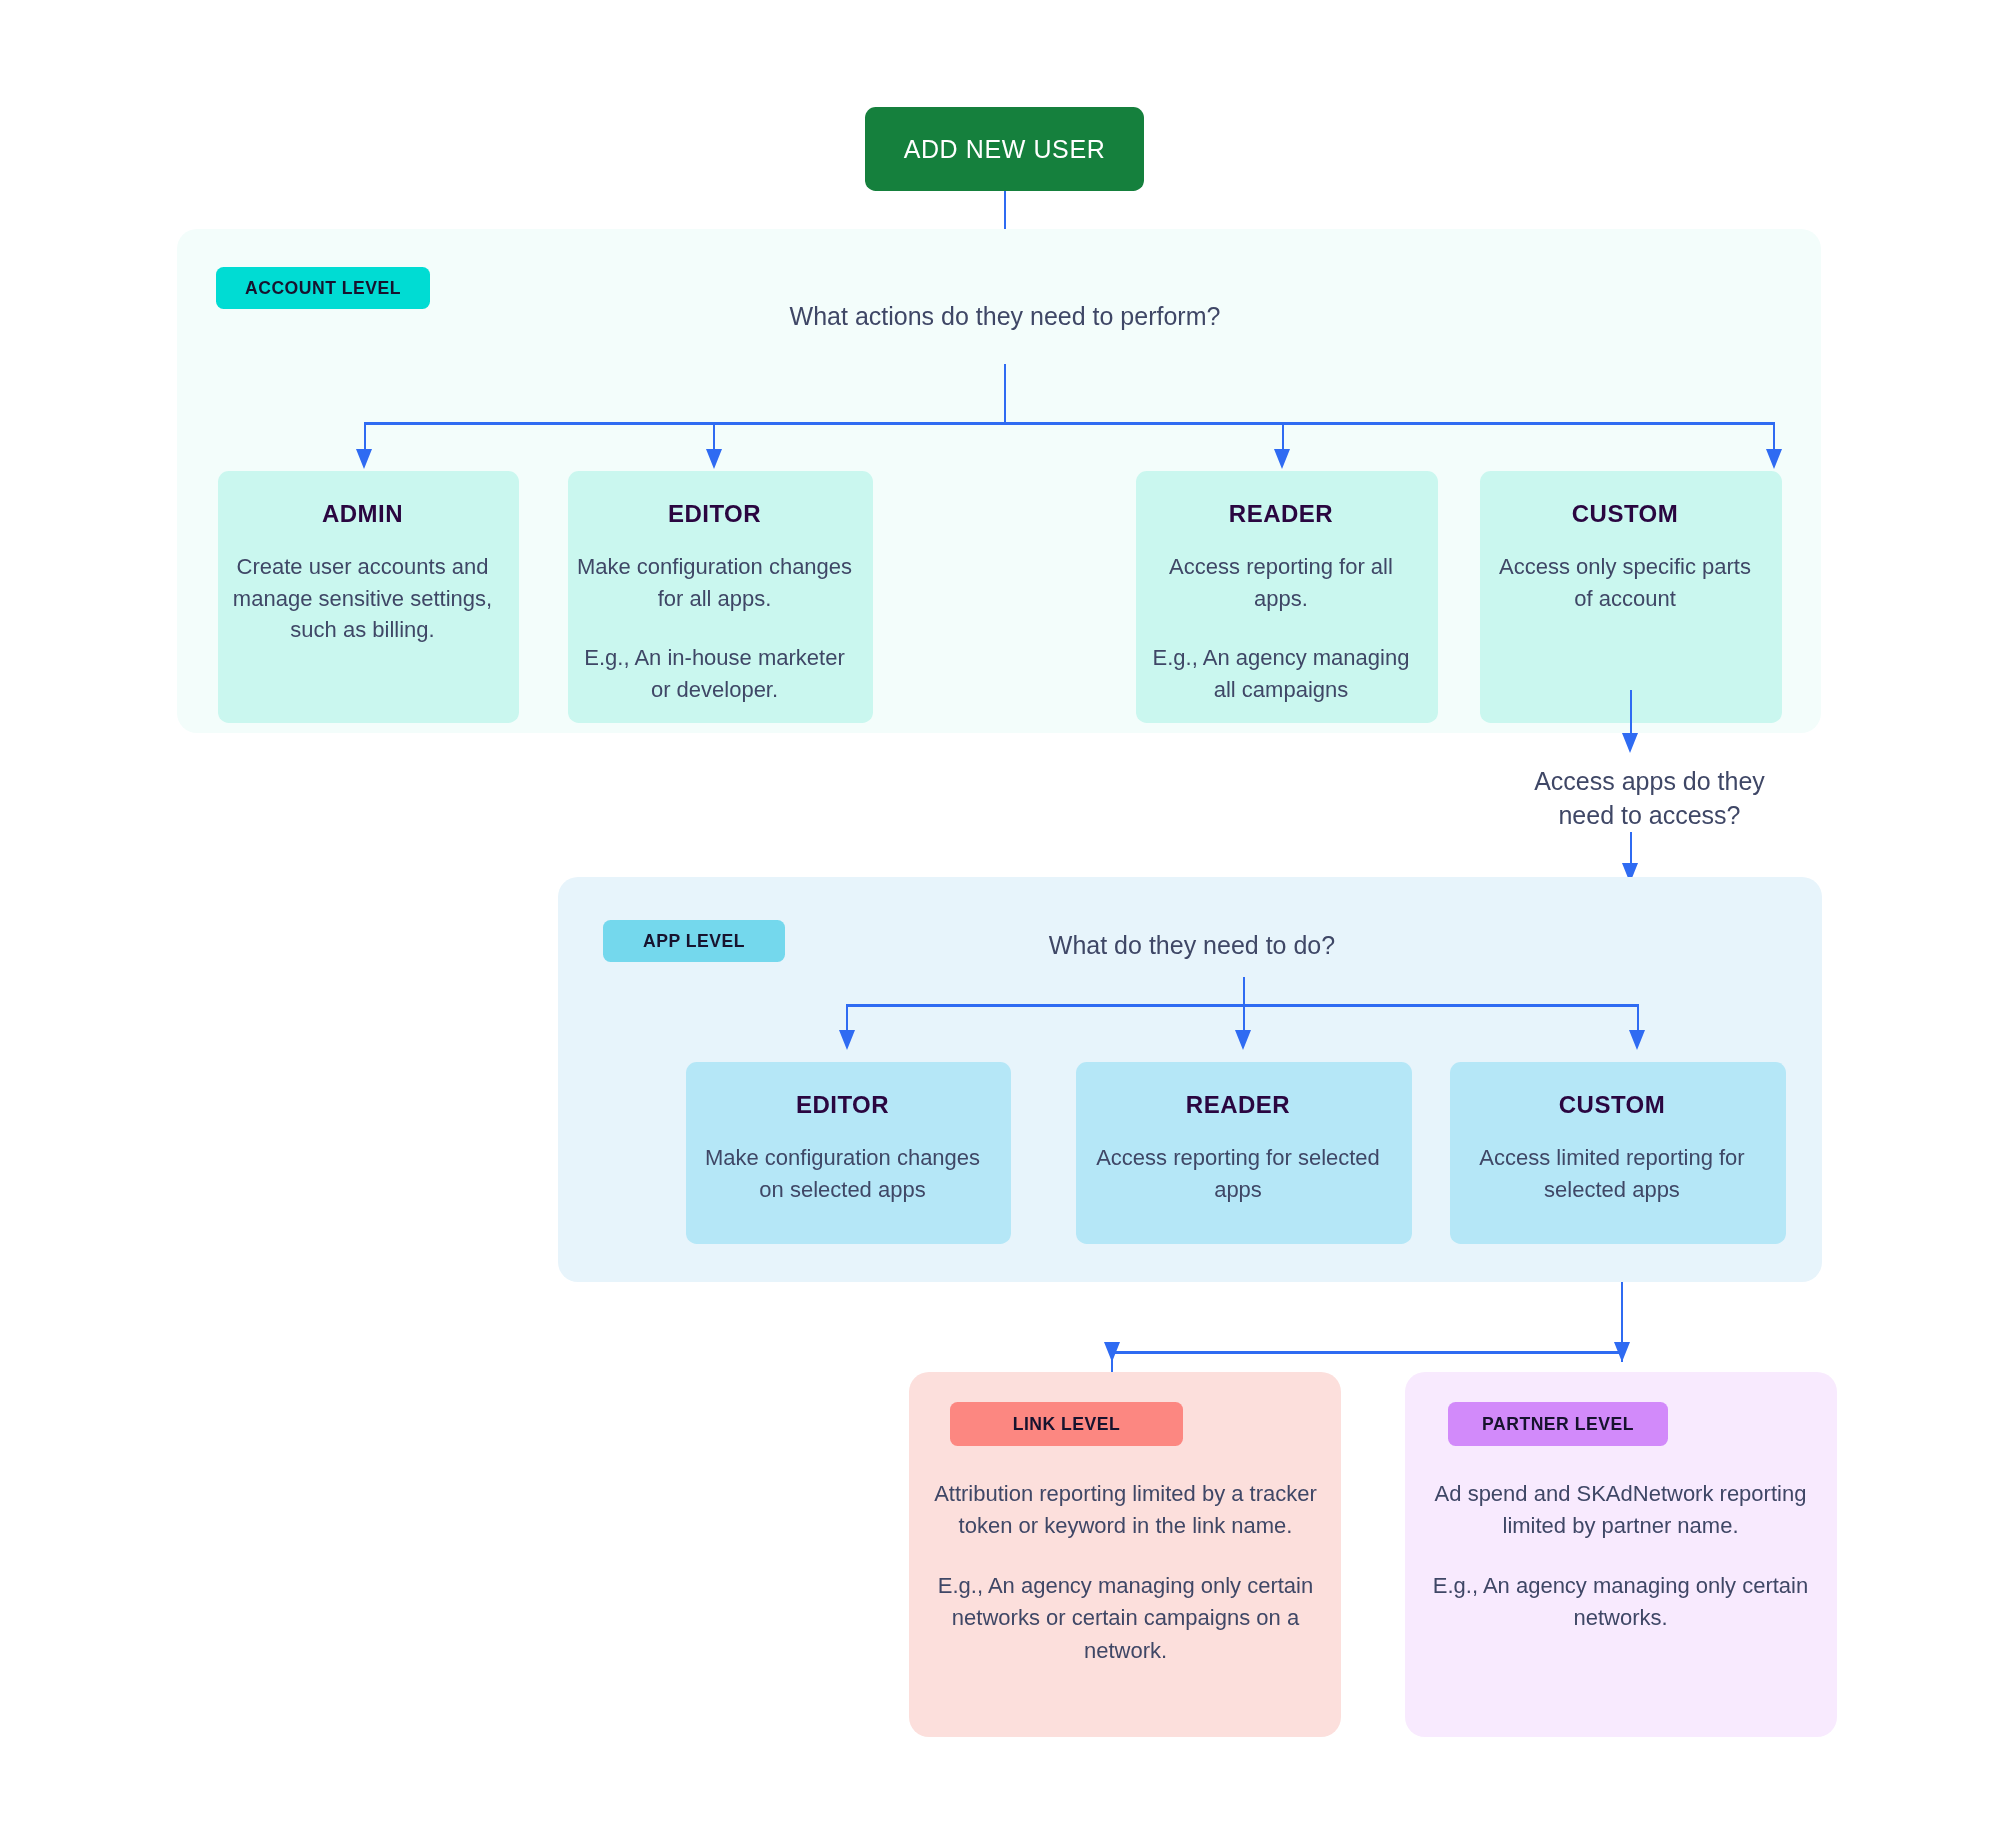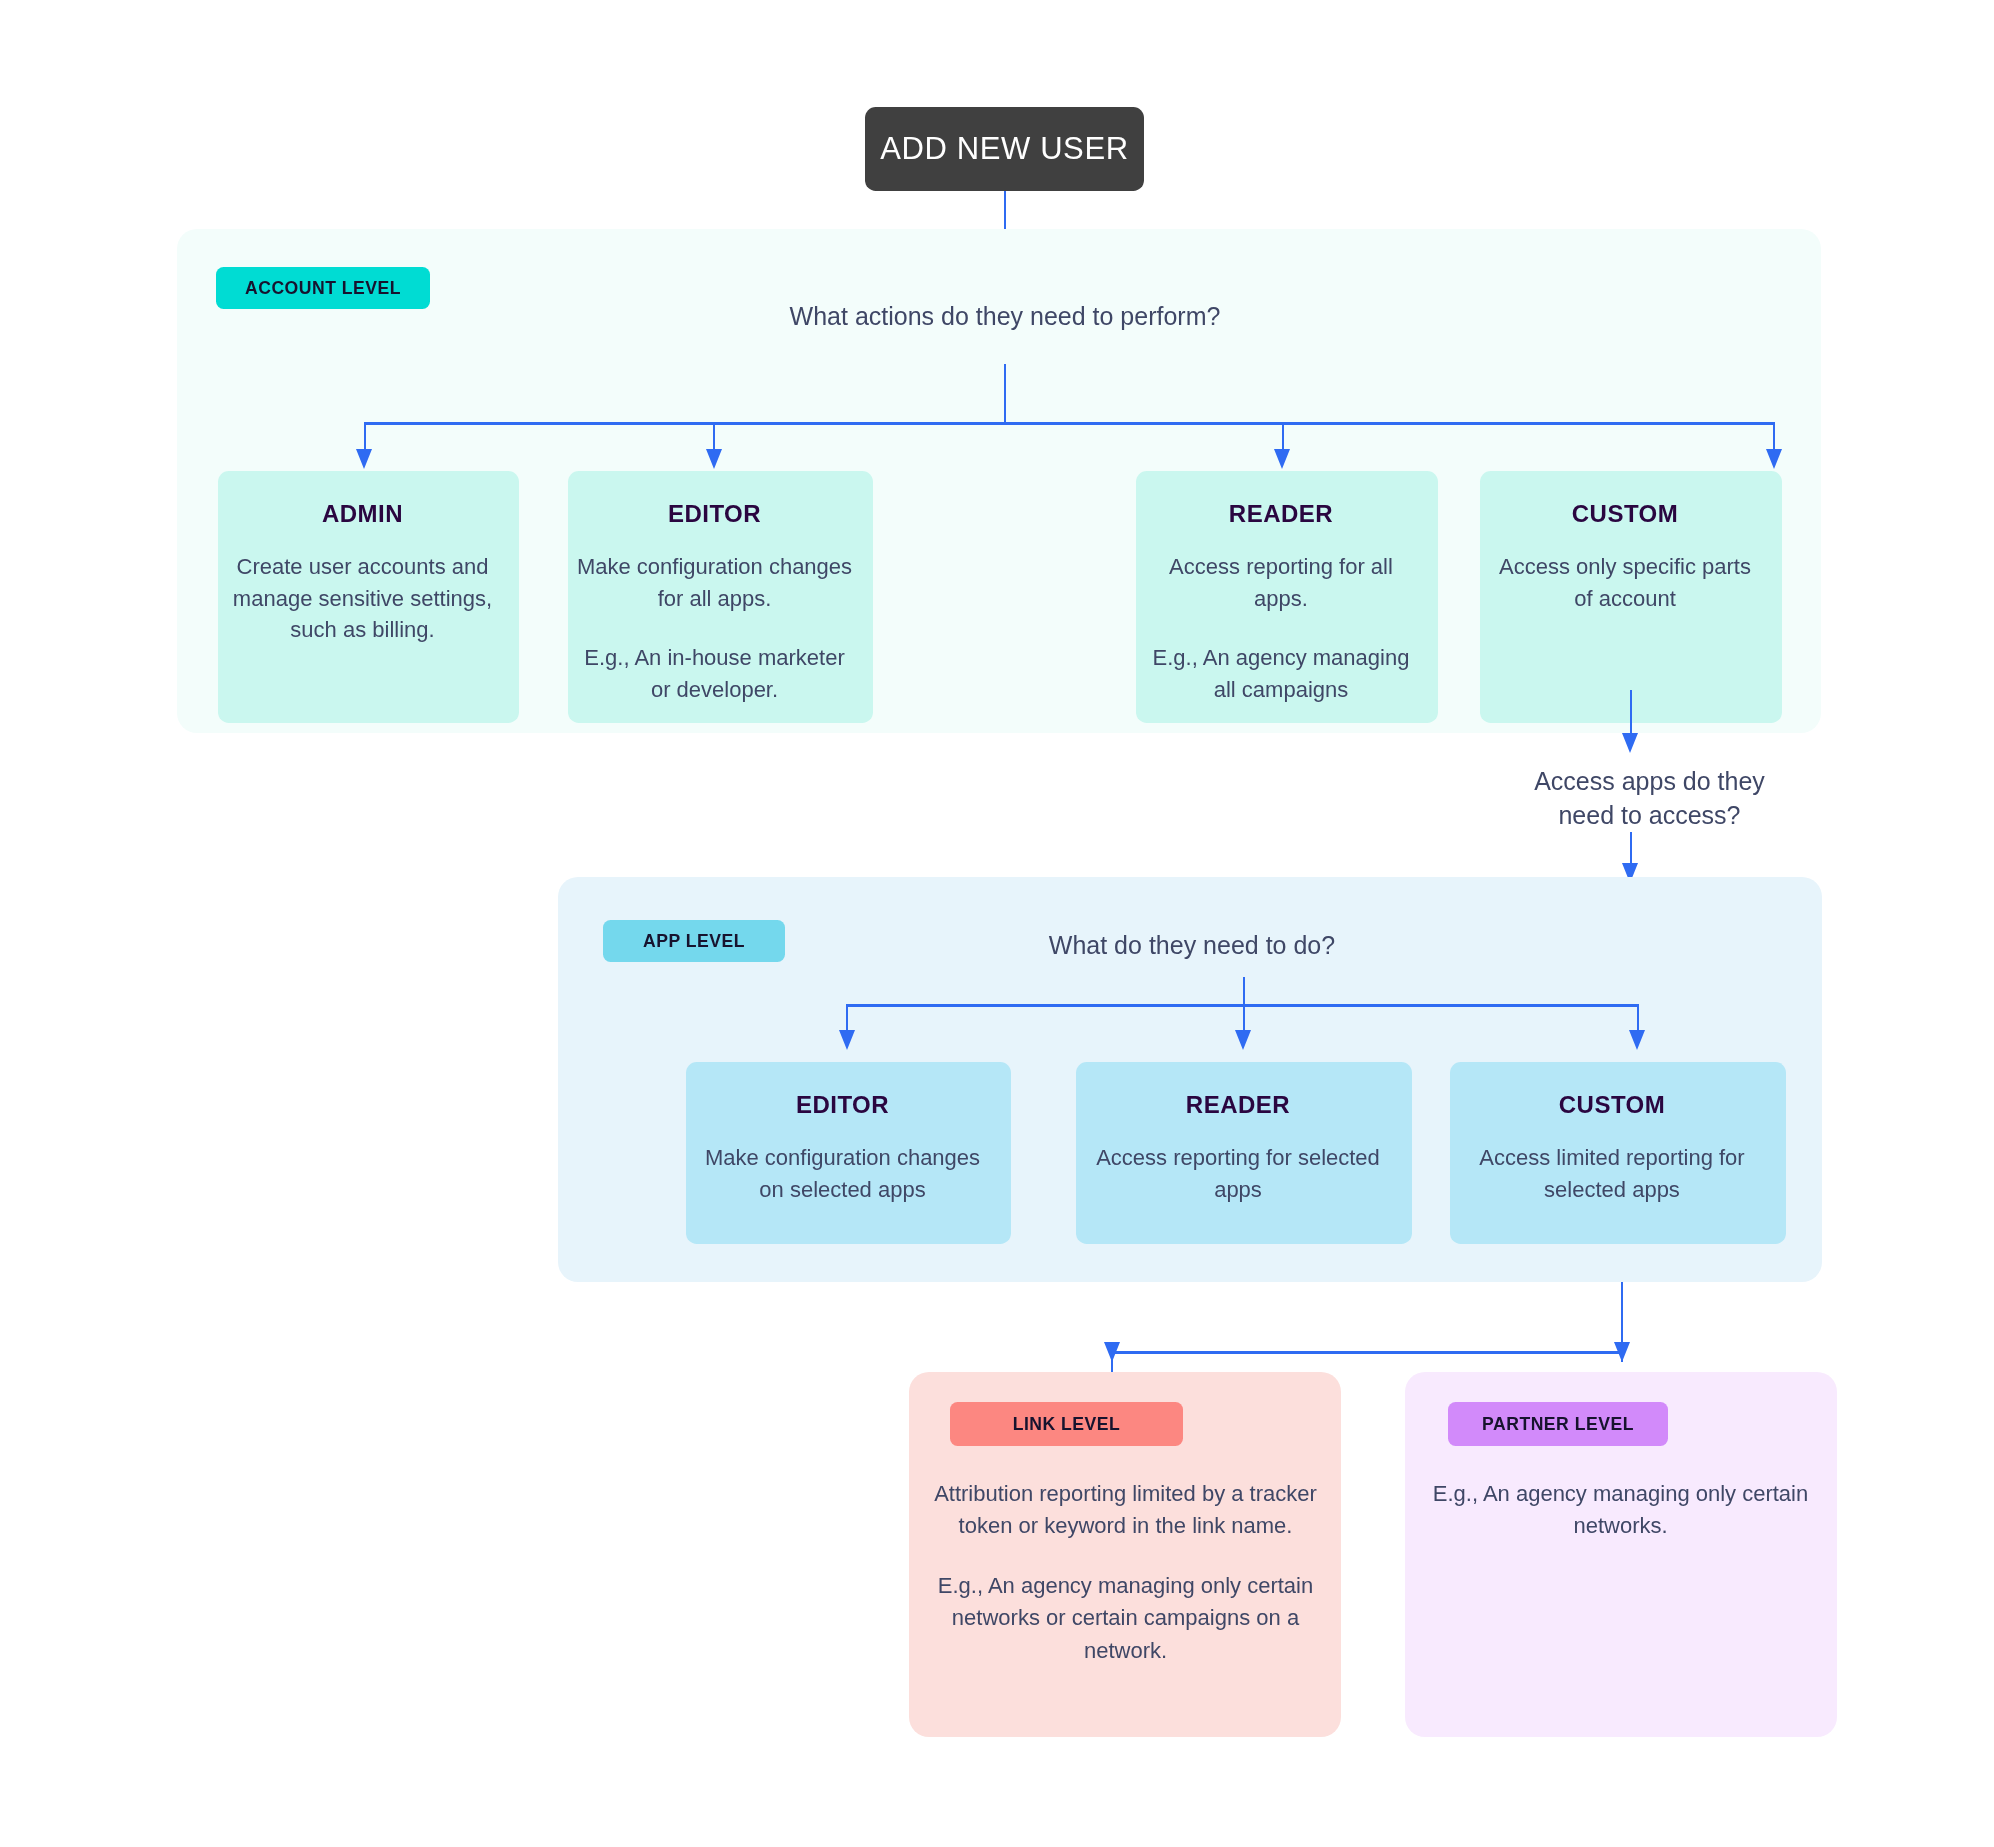--- a/index.html
+++ b/index.html
@@ -15,25 +15,25 @@
     height: 1848px;
     overflow: hidden;
     background: #ffffff;
   }
 
   
   .cta {
     position: absolute;
     left: 865px; top: 107px;
     width: 279px; height: 84px;
-    background: #404040;
+    background: #15803d;
     border-radius: 10.7px;
     display: flex; align-items: center; justify-content: center;
     color: #ffffff;
-    font-size: 31px;
+    font-size: 25px;
     font-weight: 400;
     letter-spacing: 0.6px;
   }
 
   
   .panel { position: absolute; border-radius: 20px; }
   .panel-account {
     left: 177px; top: 229px;
     width: 1644px; height: 504px;
     background: #f3fdfb;
@@ -232,17 +232,18 @@
   <div class="panel panel-link"></div>
   <div class="badge badge-link">LINK LEVEL</div>
   <div class="leaf-body leaf-link">
     <div class="para">Attribution reporting limited by a tracker token or keyword in the link name.</div>
     <div class="para">E.g., An agency managing only certain networks or certain campaigns on a network.</div>
   </div>
 
   <div class="panel panel-partner"></div>
   <div class="badge badge-partner">PARTNER LEVEL</div>
   <div class="leaf-body leaf-partner">
+    <div class="para">Ad spend and SKAdNetwork reporting limited by partner name.</div>
     <div class="para">E.g., An agency managing only certain networks.</div>
   </div>
 
 </div>
 
 
 </body></html>

